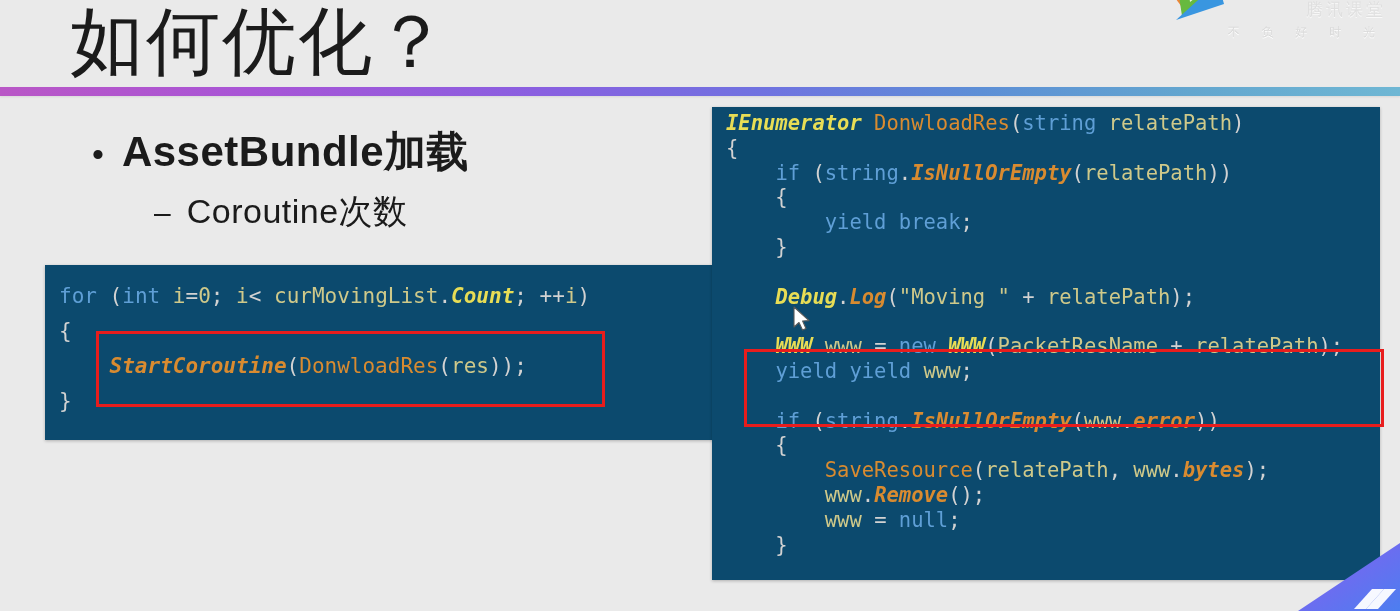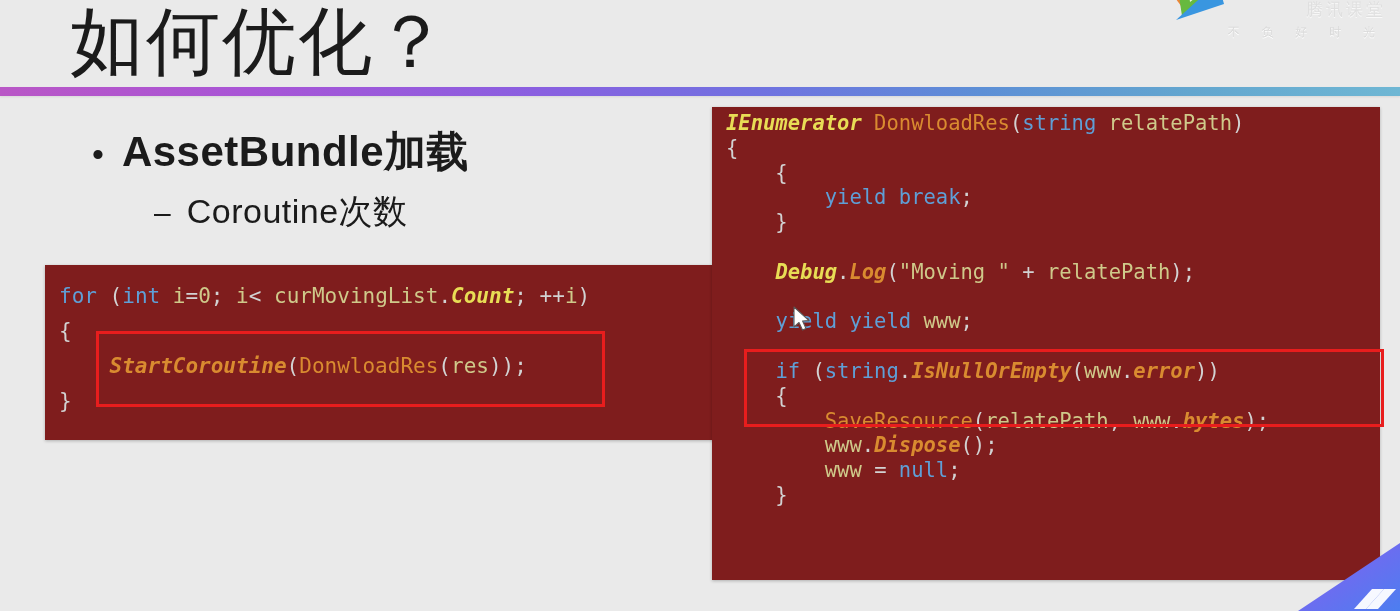--- a/index.html
+++ b/index.html
@@ -33,21 +33,21 @@
   .b1{display:flex;align-items:baseline;gap:18px;}
   .b1 .dot{font-size:34px;line-height:1;color:#1b1b1b;}
   .b1 .txt{font-size:42px;color:#1b1b1b;line-height:56px;letter-spacing:.5px;font-weight:bold;}
   .b2{display:flex;align-items:baseline;gap:16px;margin-left:62px;margin-top:8px;}
   .b2 .dash{font-size:30px;line-height:1;color:#1b1b1b;}
   .b2 .txt{font-size:34px;color:#1b1b1b;line-height:46px;letter-spacing:.5px;}
 
   
   .code{
     position:absolute;
-    background:#7f1d1d;
+    background:#0c4a6e;
     font-family:"DejaVu Sans Mono","Liberation Mono",monospace;
     overflow:hidden;
     box-shadow:0 1px 3px rgba(0,0,0,.25);
   }
   .code .ln{white-space:pre;}
 
   #code-left{left:45px;top:265px;width:701px;height:175px;}
   #code-left .inner{padding:14px 0 0 14px;font-size:21px;line-height:35px;}
 
   #code-right{left:712px;top:107px;width:668px;height:473px;}
@@ -116,32 +116,34 @@
         <div class="ln"><span class="pun">    </span><span class="mthi">StartCoroutine</span><span class="pun">(</span><span class="mth">DonwloadRes</span><span class="pun">(</span><span class="id">res</span><span class="pun">))</span><span class="pun">;</span></div>
         <div class="ln"><span class="pun">}</span></div>
       </div>
   </div>
   <div class="redbox" id="redbox-left" style="border-color: rgb(232, 29, 29);"></div>
 
   <div class="code" id="code-right">
     <div class="inner" id="code-right-inner">
         <div class="ln"><span class="typ">IEnumerator</span><span class="pun"> </span><span class="mth">DonwloadRes</span><span class="pun">(</span><span class="kw">string</span><span class="id"> relatePath</span><span class="pun">)</span></div>
         <div class="ln"><span class="pun">{</span></div>
+        <div class="ln"><span class="pun">    </span><span class="kw">if</span><span class="pun"> (</span><span class="kw">string</span><span class="pun">.</span><span class="mthi">IsNullOrEmpty</span><span class="pun">(</span><span class="id">relatePath</span><span class="pun">))</span></div>
         <div class="ln"><span class="pun">    {</span></div>
         <div class="ln"><span class="pun">        </span><span class="kw">yield</span><span class="pun"> </span><span class="kw">break</span><span class="pun">;</span></div>
         <div class="ln"><span class="pun">    }</span></div>
         <div class="ln">&nbsp;</div>
         <div class="ln"><span class="pun">    </span><span class="typ">Debug</span><span class="pun">.</span><span class="mthi">Log</span><span class="pun">(</span><span class="str">"Moving "</span><span class="pun"> + </span><span class="id">relatePath</span><span class="pun">);</span></div>
         <div class="ln">&nbsp;</div>
+        <div class="ln"><span class="pun">    </span><span class="typ">WWW</span><span class="id"> www </span><span class="pun">= </span><span class="kw">new</span><span class="pun"> </span><span class="typ">WWW</span><span class="pun">(</span><span class="id">PacketResName</span><span class="pun"> + </span><span class="id">relatePath</span><span class="pun">);</span></div>
         <div class="ln"><span class="pun">    </span><span class="kw">yield</span><span class="pun"> </span><span class="kw">yield</span><span class="id"> www</span><span class="pun">;</span></div>
         <div class="ln">&nbsp;</div>
         <div class="ln"><span class="pun">    </span><span class="kw">if</span><span class="pun"> (</span><span class="kw">string</span><span class="pun">.</span><span class="mthi">IsNullOrEmpty</span><span class="pun">(</span><span class="id">www</span><span class="pun">.</span><span class="mthi">error</span><span class="pun">))</span></div>
         <div class="ln"><span class="pun">    {</span></div>
         <div class="ln"><span class="pun">        </span><span class="mth">SaveResource</span><span class="pun">(</span><span class="id">relatePath</span><span class="pun">, </span><span class="id">www</span><span class="pun">.</span><span class="mthi">bytes</span><span class="pun">);</span></div>
-        <div class="ln"><span class="pun">        </span><span class="id">www</span><span class="pun">.</span><span class="mthi">Dispose</span><span class="pun">();</span></div>
+        <div class="ln"><span class="pun">        </span><span class="id">www</span><span class="pun">.</span><span class="mthi">Remove</span><span class="pun">();</span></div>
         <div class="ln"><span class="pun">        </span><span class="id">www </span><span class="pun">= </span><span class="kw">null</span><span class="pun">;</span></div>
         <div class="ln"><span class="pun">    }</span></div>
       </div>
   </div>
   <div class="redbox" id="redbox-right" style="border-color: rgb(232, 29, 29);"></div>
 
   <svg id="wm-logo" viewBox="0 0 268 50">
     <g transform="translate(6,-14)">
       <path d="M30 10 L78 10 L52 40 Z" fill="#f07c28"></path>
       <path d="M44 6 L86 14 L50 46 Z" fill="#5cb531"></path>

